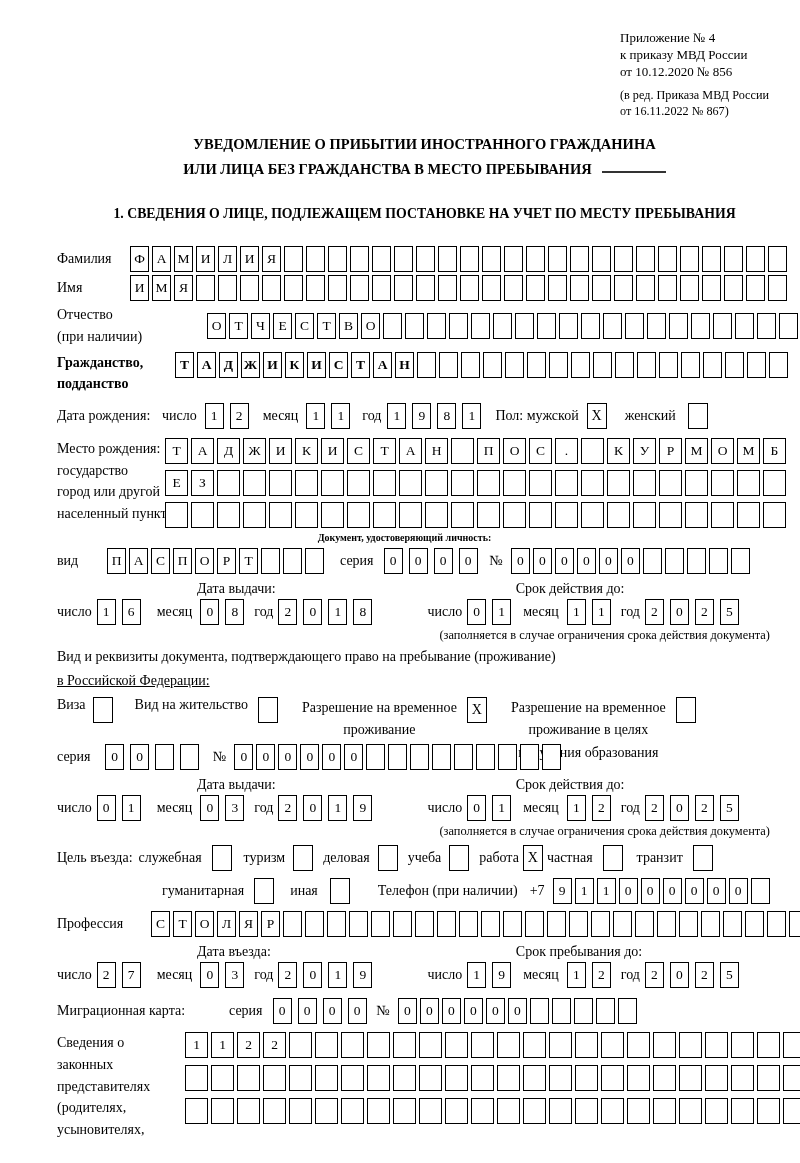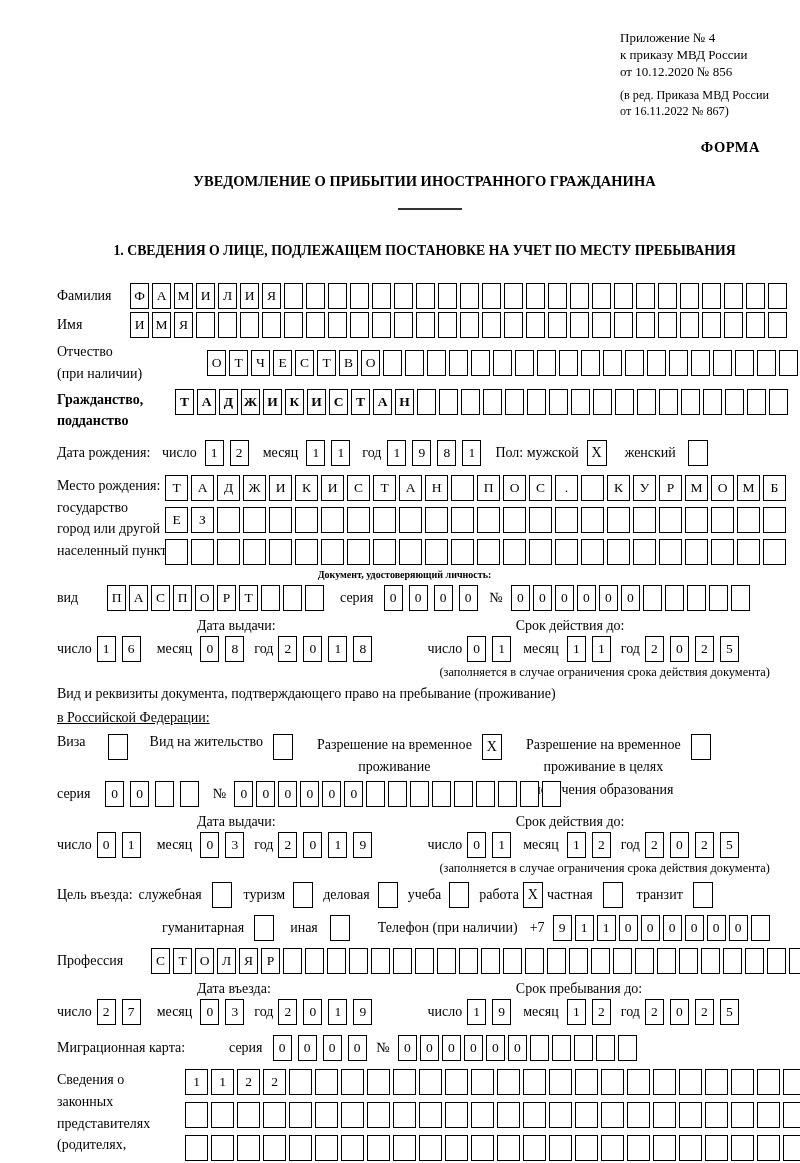--- a/index.html
+++ b/index.html
@@ -35,25 +35,24 @@
   <div class="hdr-right">
     <div>Приложение № 4</div>
     <div>к приказу МВД России</div>
     <div>от 10.12.2020 № 856</div>
     <div class="amend">
       <div>(в ред. Приказа МВД России</div>
       <div>от 16.11.2022 № 867)</div>
     </div>
   </div>
 
-  <div class="forma">ФОРМА</div>
 
   <div class="title">
     <div>УВЕДОМЛЕНИЕ О ПРИБЫТИИ ИНОСТРАННОГО ГРАЖДАНИНА</div>
-    <div><span class="title-underline"></span></div>
+    <div><span>ИЛИ ЛИЦА БЕЗ ГРАЖДАНСТВА В МЕСТО ПРЕБЫВАНИЯ</span><span class="title-underline"></span></div>
   </div>
 
   <div class="section">1. СВЕДЕНИЯ О ЛИЦЕ, ПОДЛЕЖАЩЕМ ПОСТАНОВКЕ НА УЧЕТ ПО МЕСТУ ПРЕБЫВАНИЯ</div>
 
   <div class="row">
     <span class="lbl" style="width:73px;">Фамилия</span>
     <span class="cells">
         <span class="cell">Ф</span>
         <span class="cell">А</span>
         <span class="cell">М</span>
@@ -388,21 +387,21 @@
         <span class="cell">2</span>
         <span class="cell">5</span>
       </span>
   </div>
   <div class="note-r">(заполняется в случае ограничения срока действия документа)</div>
 
   <div class="lbl" style="margin-top:4px;">Вид и реквизиты документа, подтверждающего право на пребывание (проживание)</div>
   <div class="lbl" style="margin-top:8px;text-decoration:underline;">в Российской Федерации:</div>
 
   <div class="row" style="align-items:flex-start;margin-top:8px;margin-bottom:6px;">
-    <span class="lbl" style="margin-right:22px;">Виза</span>
+    <span class="lbl" style="margin-right:7px;">Виза</span>
     <span class="chk"></span>
     <span class="lbl" style="margin:0 10px 0 22px;">Вид на жительство</span>
     <span class="chk"></span>
     <span class="lblcol ctr" style="margin:0 10px 0 24px;line-height:1.6;">
       <div>Разрешение на временное</div>
       <div>проживание</div>
     </span>
     <span class="chk">X</span>
     <span class="lblcol ctr" style="margin:0 10px 0 24px;line-height:1.6;">
       <div>Разрешение на временное</div>

